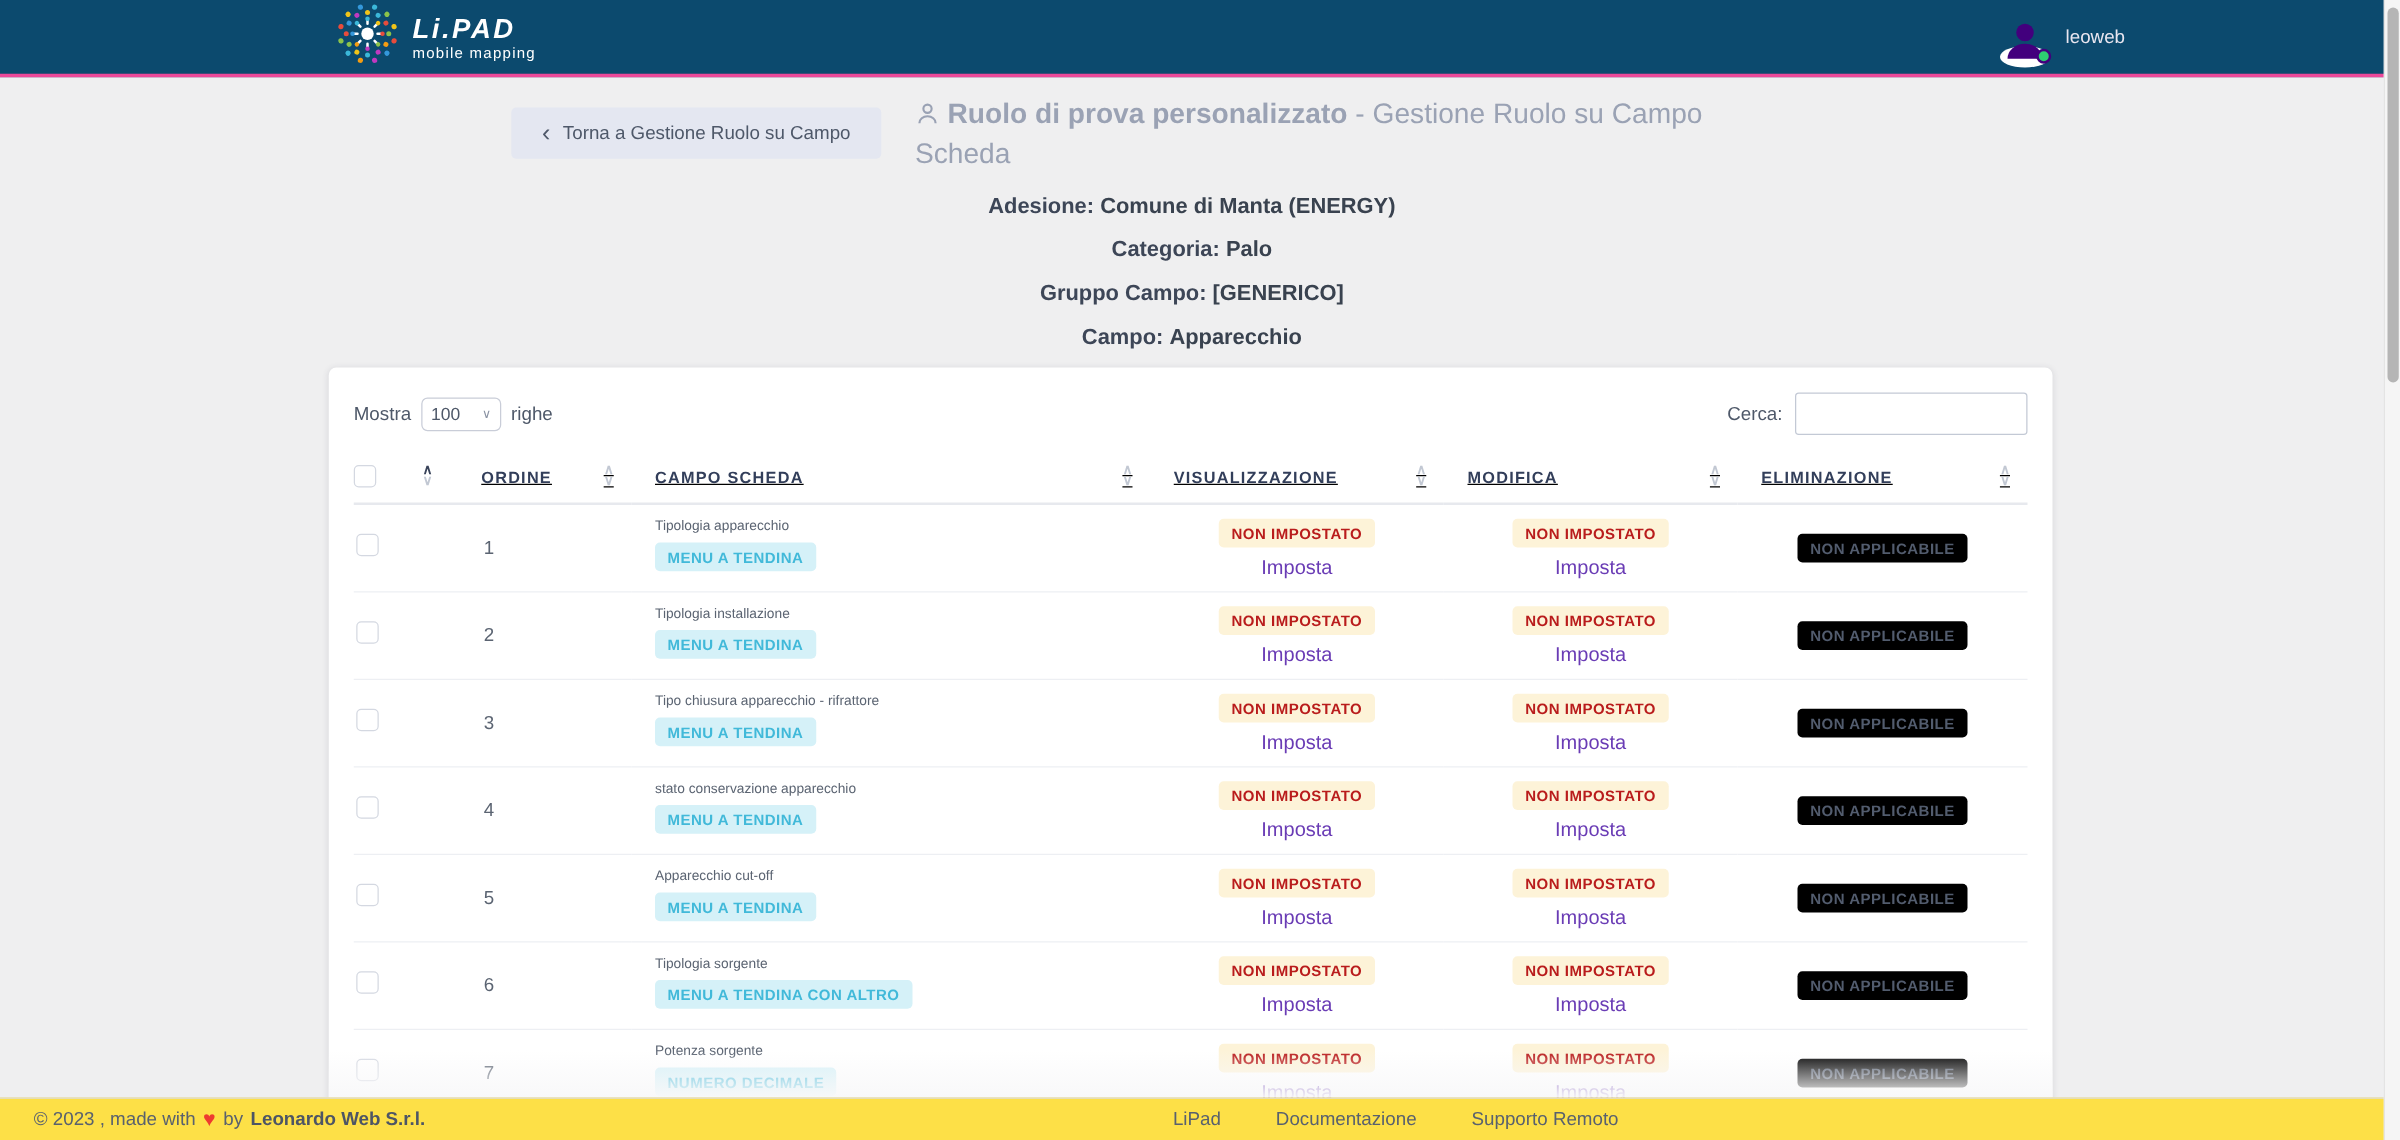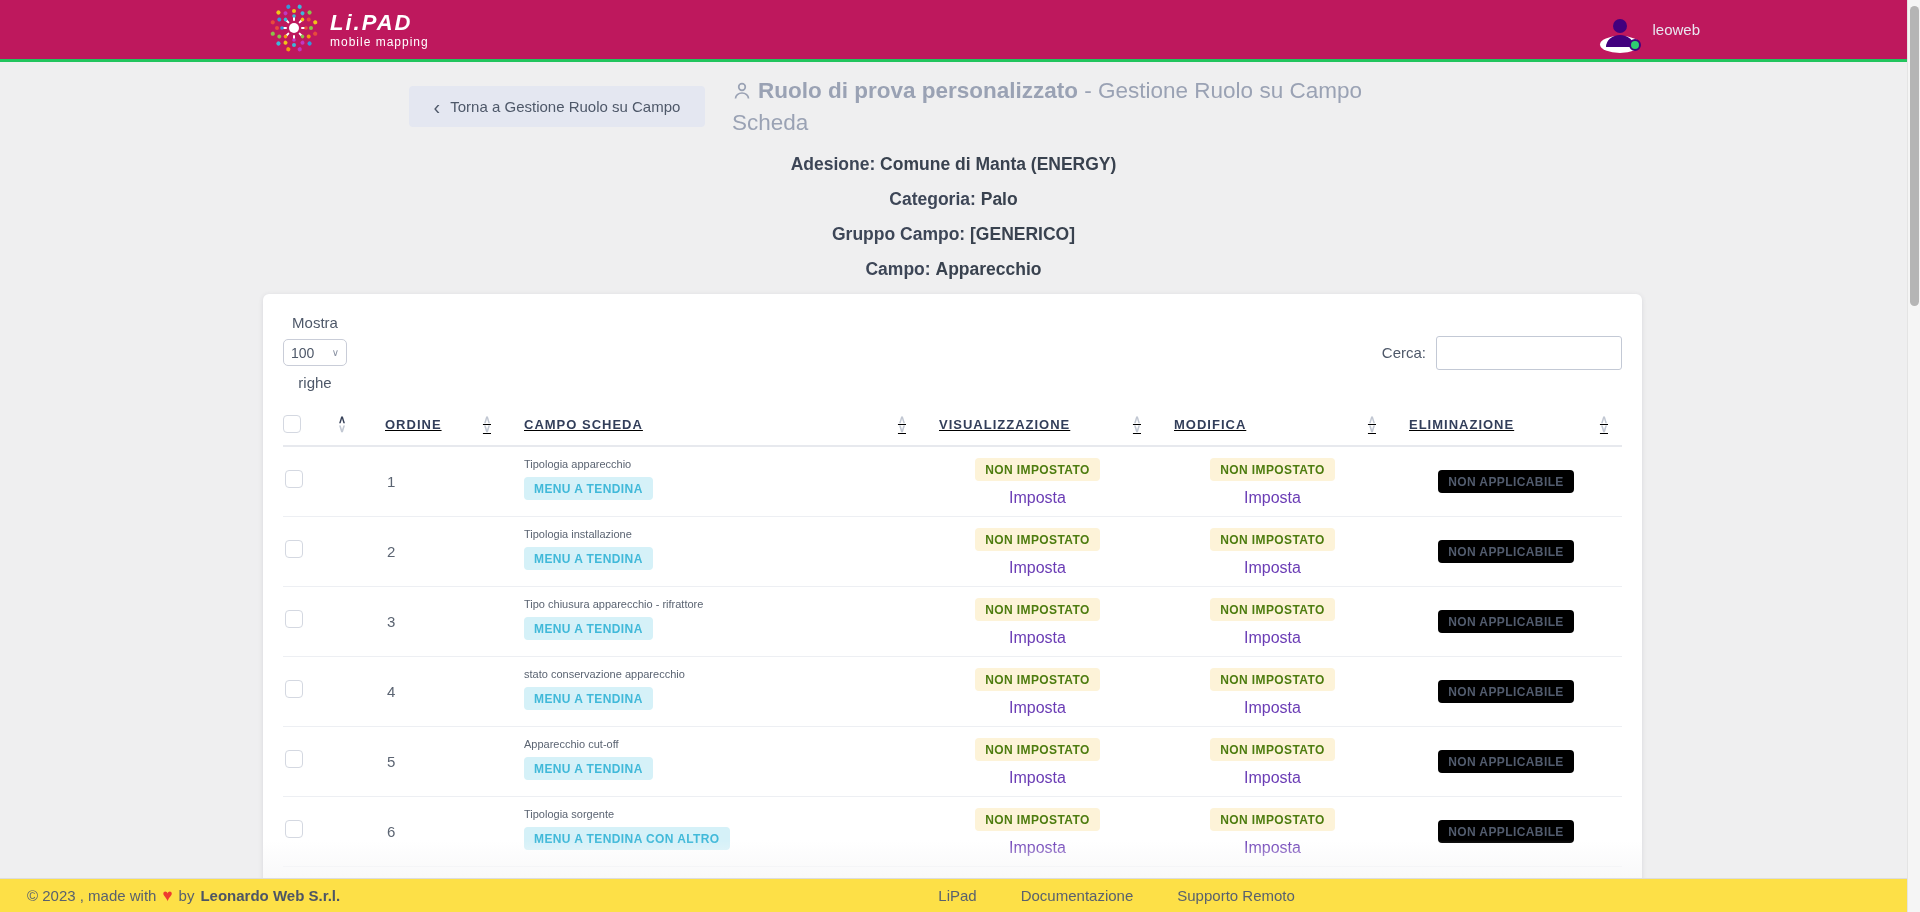--- a/index.html
+++ b/index.html
@@ -1,21 +1,21 @@
 <!DOCTYPE html>
 <html><head>
 <meta charset="utf-8">
 <style>
   * { margin:0; padding:0; box-sizing:border-box; }
   html,body { width:1920px; height:912px; overflow:hidden; }
   body { font-family:"Liberation Sans", sans-serif; background:#efeff0; position:relative; }
 
   
   .topbar { position:absolute; left:0; top:0; width:1920px; height:62px;
-    background:#be185d; border-bottom:3px solid #22c55e;
+    background:#0c4a6e; border-bottom:3px solid #ec4899;
     display:flex; align-items:center; }
   .logo { display:flex; align-items:center; gap:10px; margin-left:268px; cursor:pointer; }
   .logo-text { display:flex; flex-direction:column; line-height:1; }
   .logo-title { color:#ffffff; font-size:22px; font-weight:bold; letter-spacing:2px; font-style:italic; }
   .logo-sub { color:#ffffff; font-size:12px; letter-spacing:1px; margin-top:2px; }
   .userbox { margin-left:auto; margin-right:220px; display:flex; align-items:center; gap:12px; cursor:pointer; }
   .avatar { position:relative; width:40px; height:40px; }
   .avatar-circle { width:40px; height:40px; border-radius:50%; background:#ffffff; overflow:hidden; }
   .status-dot { position:absolute; right:-1px; bottom:-1px; width:12px; height:12px;
     border-radius:50%; background:#2ecc71; border:2px solid #42007d; }
@@ -45,21 +45,21 @@
   .info-block { position:absolute; left:0; top:92px; width:1907px; text-align:center; }
   .info-line { font-size:17.5px; color:#3d4657; font-weight:600; margin-bottom:14px; line-height:21px; }
   .info-line b { font-weight:800; color:#39424f; }
 
   
   .card { position:absolute; left:263px; top:232px; width:1379px; height:600px;
     background:#ffffff; border-radius:6px; box-shadow:0 1px 5px rgba(60,60,80,0.12);
     overflow:hidden; }
   .controls { display:flex; align-items:center; justify-content:space-between;
     padding:20px 20px 10px 20px; }
-  .length-ctl { display:flex; align-items:center; gap:8px; font-size:15px; color:#4e5869;flex-direction:column; }
+  .length-ctl { display:flex; align-items:center; gap:8px; font-size:15px; color:#4e5869; }
   .length-select { width:64px; height:27px; border:1px solid #c9cdd8; border-radius:5px;
     display:flex; align-items:center; padding:0 7px; font-size:14px; color:#4e5869;
     cursor:pointer; background:#fff; }
   .length-select .chev { margin-left:auto; font-size:10px; color:#8a92a3; }
   .search-ctl { display:flex; align-items:center; gap:10px; font-size:15px; color:#4e5869; }
   .search-input { width:186px; height:34px; border:1px solid #c3c9d5; border-radius:3px;
     font-size:15px; padding:0 8px; color:#3d4657; background:#fff;
     font-family:"Liberation Sans",sans-serif; }
 
   table { border-collapse:collapse; table-layout:fixed; width:1339px; margin:0 20px; }
@@ -80,21 +80,21 @@
   tbody td { border-bottom:1px solid #edeff3; height:70px; vertical-align:middle; }
   td.d-sel { padding-left:2px; }
   td.d-ord { padding-left:27px; font-size:15px; color:#5b6472; }
   td.d-campo { vertical-align:top; padding:11px 0 0 19px; }
   .campo-name { font-size:11px; color:#5b6472; margin-bottom:7px; }
   td.d-vis, td.d-mod { text-align:center; vertical-align:top; padding-top:11px; }
   td.d-elim { text-align:center; }
   .badge { display:inline-block; padding:5px 10px 4px 10px; border-radius:4px;
     font-size:12px; font-weight:bold; letter-spacing:0.4px; }
   .badge-cyan { background:#d5f1f8; color:#41b9d9; }
-  .badge-amber { background:#fdf3d8; color:#4d7c0f; }
+  .badge-amber { background:#fdf3d8; color:#b91c1c; }
   .badge-gray { background:#000000; color:#525c6e; }
   .imposta-link { display:inline-block; margin-top:8px; font-size:16px; color:#6a3cb5;
     text-decoration:none; cursor:pointer; }
 
   .fade { position:absolute; left:263px; top:778px; width:1379px; height:38px; z-index:5;
     background:linear-gradient(rgba(255,255,255,0), rgba(248,248,249,0.96)); pointer-events:none; }
 
   
   .footer { position:absolute; left:0; bottom:0; width:1920px; height:34px;
     background:#fde047; border-top:1px solid #dcdcdd;

